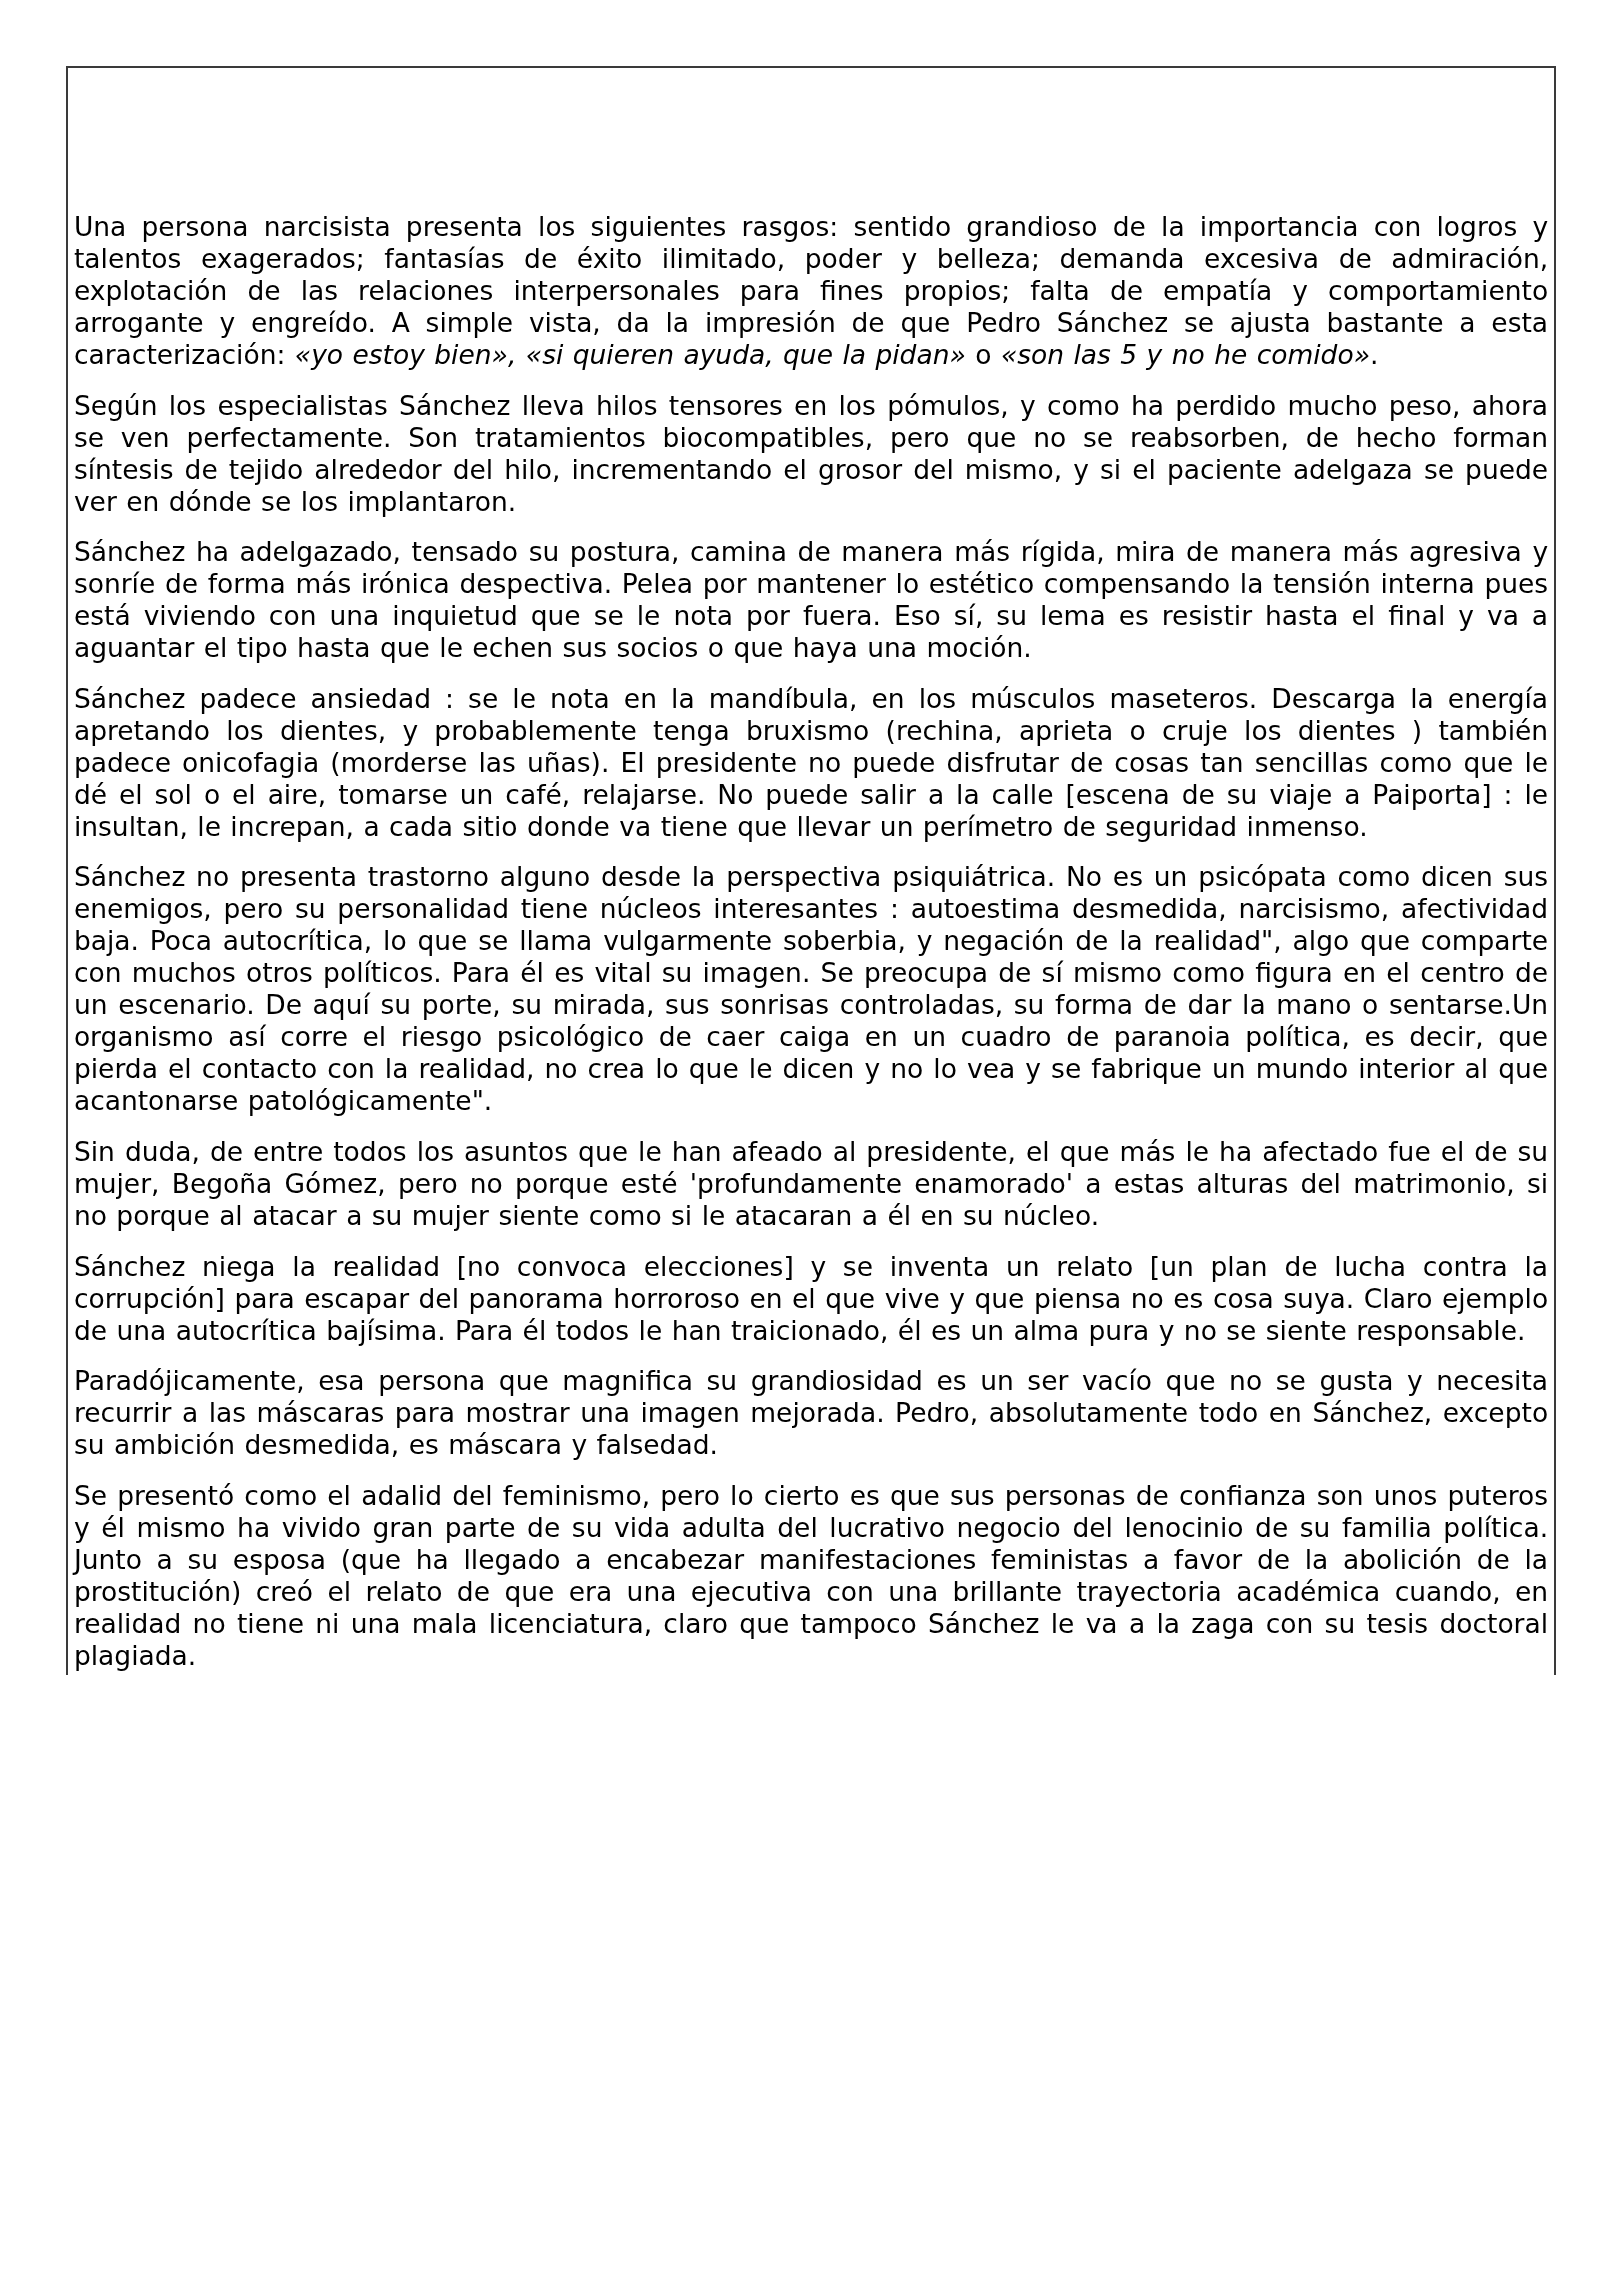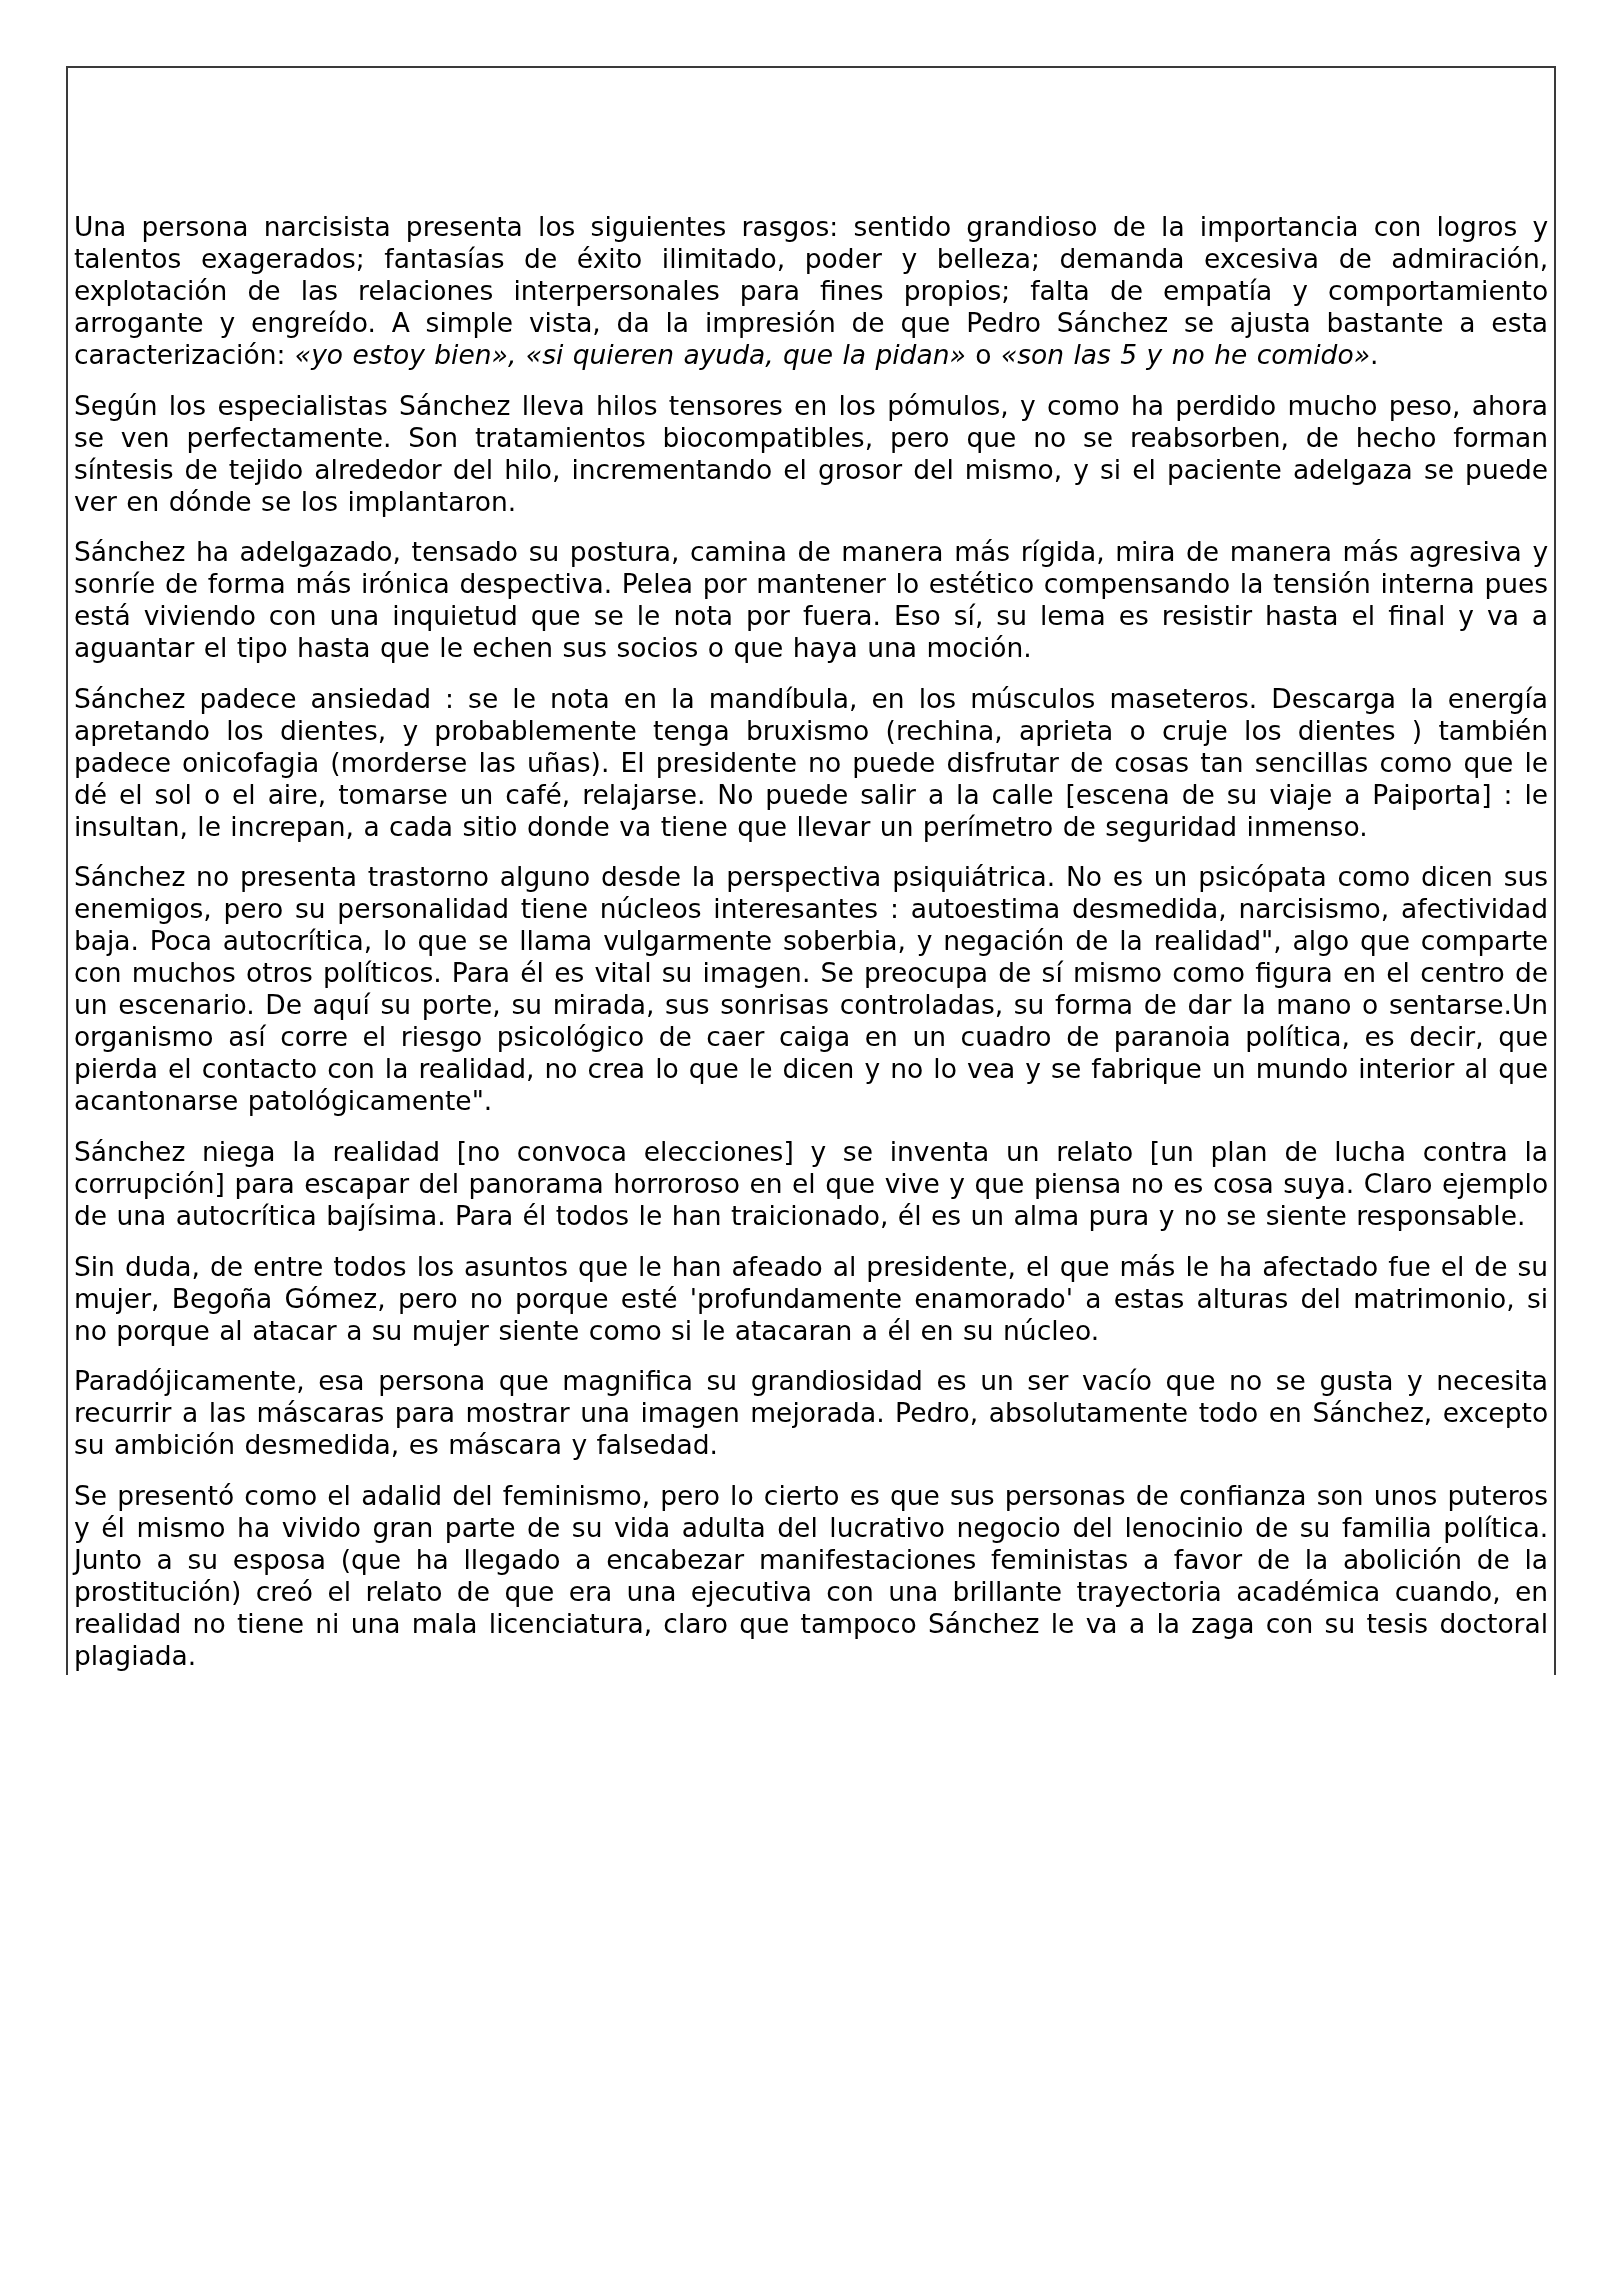--- a/index.html
+++ b/index.html
@@ -54,21 +54,21 @@
 <body>
 
 <div class="page">
   <div class="page-border">
     <article class="content">
         <p class="para"><span>Una persona narcisista presenta los siguientes rasgos: sentido grandioso de la importancia con logros y talentos exagerados; fantasías de éxito ilimitado, poder y belleza; demanda excesiva de admiración, explotación de las relaciones interpersonales para fines propios; falta de empatía y comportamiento arrogante y engreído. A simple vista, da la impresión de que Pedro Sánchez se ajusta bastante a esta caracterización: </span><em>«yo estoy bien», «si quieren ayuda, que la pidan»</em><span> o </span><em>«son las 5 y no he comido»</em><span>.</span></p>
         <p class="para"><span>Según los especialistas Sánchez lleva hilos tensores en los pómulos, y como ha perdido mucho peso, ahora se ven perfectamente. Son tratamientos biocompatibles, pero que no se reabsorben, de hecho forman síntesis de tejido alrededor del hilo, incrementando el grosor del mismo, y si el paciente adelgaza se puede ver en dónde se los implantaron.</span></p>
         <p class="para"><span>Sánchez ha adelgazado, tensado su postura, camina de manera más rígida, mira de manera más agresiva y sonríe de forma más irónica despectiva. Pelea por mantener lo estético compensando la tensión interna pues está viviendo con una inquietud que se le nota por fuera. Eso sí, su lema es resistir hasta el final y va a aguantar el tipo hasta que le echen sus socios o que haya una moción.</span></p>
         <p class="para"><span>Sánchez padece ansiedad : se le nota en la mandíbula, en los músculos maseteros. Descarga la energía apretando los dientes, y probablemente tenga bruxismo (rechina, aprieta o cruje los dientes ) también padece onicofagia (morderse las uñas). El presidente no puede disfrutar de cosas tan sencillas como que le dé el sol o el aire, tomarse un café, relajarse. No puede salir a la calle [escena de su viaje a Paiporta] : le insultan, le increpan, a cada sitio donde va tiene que llevar un perímetro de seguridad inmenso.</span></p>
         <p class="para"><span>Sánchez no presenta trastorno alguno desde la perspectiva psiquiátrica. No es un psicópata como dicen sus enemigos, pero su personalidad tiene núcleos interesantes : autoestima desmedida, narcisismo, afectividad baja. Poca autocrítica, lo que se llama vulgarmente soberbia, y negación de la realidad", algo que comparte con muchos otros políticos. Para él es vital su imagen. Se preocupa de sí mismo como figura en el centro de un escenario. De aquí su porte, su mirada, sus sonrisas controladas, su forma de dar la mano o sentarse.Un organismo así corre el riesgo psicológico de caer caiga en un cuadro de paranoia política, es decir, que pierda el contacto con la realidad, no crea lo que le dicen y no lo vea y se fabrique un mundo interior al que acantonarse patológicamente".</span></p>
+        <p class="para"><span>Sin duda, de entre todos los asuntos que le han afeado al presidente, el que más le ha afectado fue el de su mujer, Begoña Gómez, pero no porque esté 'profundamente enamorado' a estas alturas del matrimonio, si no porque al atacar a su mujer siente como si le atacaran a él en su núcleo.</span></p>
         <p class="para"><span>Sánchez niega la realidad [no convoca elecciones] y se inventa un relato [un plan de lucha contra la corrupción] para escapar del panorama horroroso en el que vive y que piensa no es cosa suya. Claro ejemplo de una autocrítica bajísima. Para él todos le han traicionado, él es un alma pura y no se siente responsable.</span></p>
-        <p class="para"><span>Sin duda, de entre todos los asuntos que le han afeado al presidente, el que más le ha afectado fue el de su mujer, Begoña Gómez, pero no porque esté 'profundamente enamorado' a estas alturas del matrimonio, si no porque al atacar a su mujer siente como si le atacaran a él en su núcleo.</span></p>
         <p class="para"><span>Paradójicamente, esa persona que magnifica su grandiosidad es un ser vacío que no se gusta y necesita recurrir a las máscaras para mostrar una imagen mejorada. Pedro, absolutamente todo en Sánchez, excepto su ambición desmedida, es máscara y falsedad.</span></p>
         <p class="para"><span>Se presentó como el adalid del feminismo, pero lo cierto es que sus personas de confianza son unos puteros y él mismo ha vivido gran parte de su vida adulta del lucrativo negocio del lenocinio de su familia política. Junto a su esposa (que ha llegado a encabezar manifestaciones feministas a favor de la abolición de la prostitución) creó el relato de que era una ejecutiva con una brillante trayectoria académica cuando, en realidad no tiene ni una mala licenciatura, claro que tampoco Sánchez le va a la zaga con su tesis doctoral plagiada.</span></p>
         <p class="para highlight" style="color: rgb(176, 28, 28);"><span>El problema es que Sánchez no ha vendido su alma al diablo, sino que nos ha vendido a todos los españoles para poder permanecer en el poder.</span></p>
       </article>
   </div>
 </div>
 
 
 </body></html>

